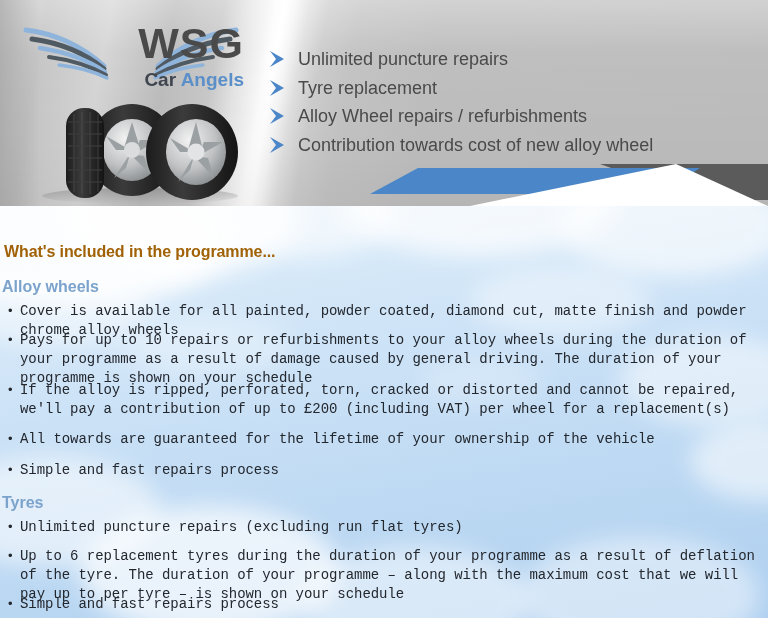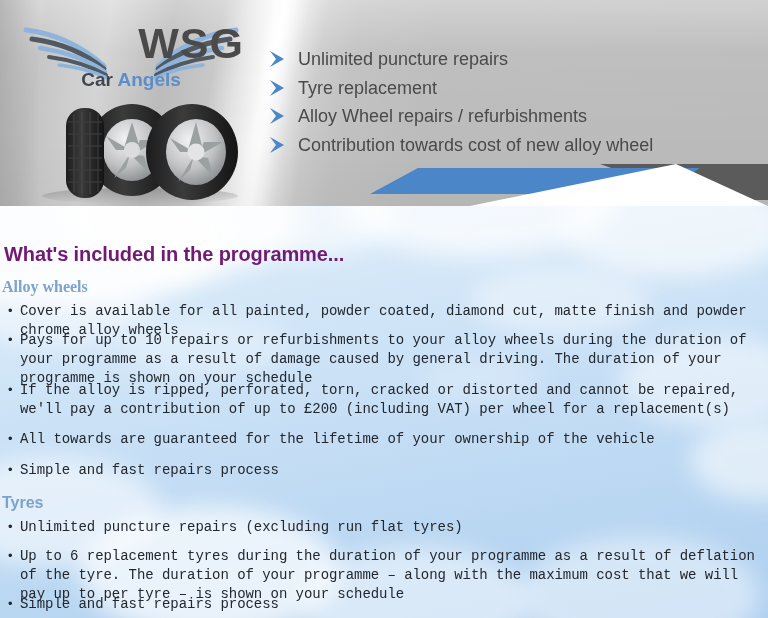--- a/index.html
+++ b/index.html
@@ -45,21 +45,21 @@
 
   
   .logo-wrap{position:absolute;left:18px;top:8px;width:226px;height:90px;}
   .logo-svg{position:absolute;left:0;top:0;}
   .logo-text{
     position:absolute;left:0;top:14px;width:226px;text-align:right;
     font-size:43px;font-weight:bold;letter-spacing:1px;color:#4a4a4a;
     line-height:1;font-family:"Liberation Sans",sans-serif;
   }
   .logo-sub{
-    position:absolute;left:0;top:62px;width:226px;text-align:center;
+    position:absolute;left:0;top:62px;width:226px;text-align:right;
     font-size:19px;font-weight:bold;line-height:1;color:#3f4650;
     font-family:"Liberation Sans",sans-serif;
   }
   .logo-sub .blue{color:#5b8fc9;}
 
   
   .tyres{position:absolute;left:30px;top:92px;width:212px;height:112px;}
 
   
   .banner-title{
@@ -82,29 +82,29 @@
   .sky{position:absolute;left:0;top:206px;width:768px;height:412px;overflow:hidden;background:#bcd9f2;}
   .sky-grad{
     position:absolute;inset:0;
     background:linear-gradient(170deg,#e9f3fb 0%,#dcecf9 12%,#cfe4f7 34%,#c2dcf4 58%,#b7d5f1 80%,#aecff0 100%);
   }
   .cloud{position:absolute;border-radius:50%;background:#ffffff;filter:blur(11px);}
 
   .content{position:absolute;left:0;top:206px;width:768px;height:412px;}
   .h-main{
     position:absolute;left:4px;top:37px;
-    font-size:20px;font-weight:bold;color:#701a75;letter-spacing:-0.1px;
+    font-size:16px;font-weight:bold;color:#a16207;letter-spacing:-0.1px;
     font-family:"Liberation Sans",sans-serif;
   }
   .h-sec{
     position:absolute;left:2px;
     font-size:16px;font-weight:bold;color:#7ba3cc;
     font-family:"Liberation Sans",sans-serif;
   }
-  #sec-alloy{top:72px;font-family:Liberation Serif, serif;}
+  #sec-alloy{top:72px;}
   #sec-tyres{top:288px;}
 
   .bul{position:absolute;left:8px;width:756px;display:flex;align-items:flex-start;}
   .bul-dot{flex:0 0 12px;color:#23272e;font-size:13px;line-height:17px;}
   .bul-txt{
     flex:1 1 auto;font-size:14px;color:#23272e;line-height:19px;
     font-family:Liberation Mono, monospace;letter-spacing:-0.05px;
   }
 </style>
 </head>

